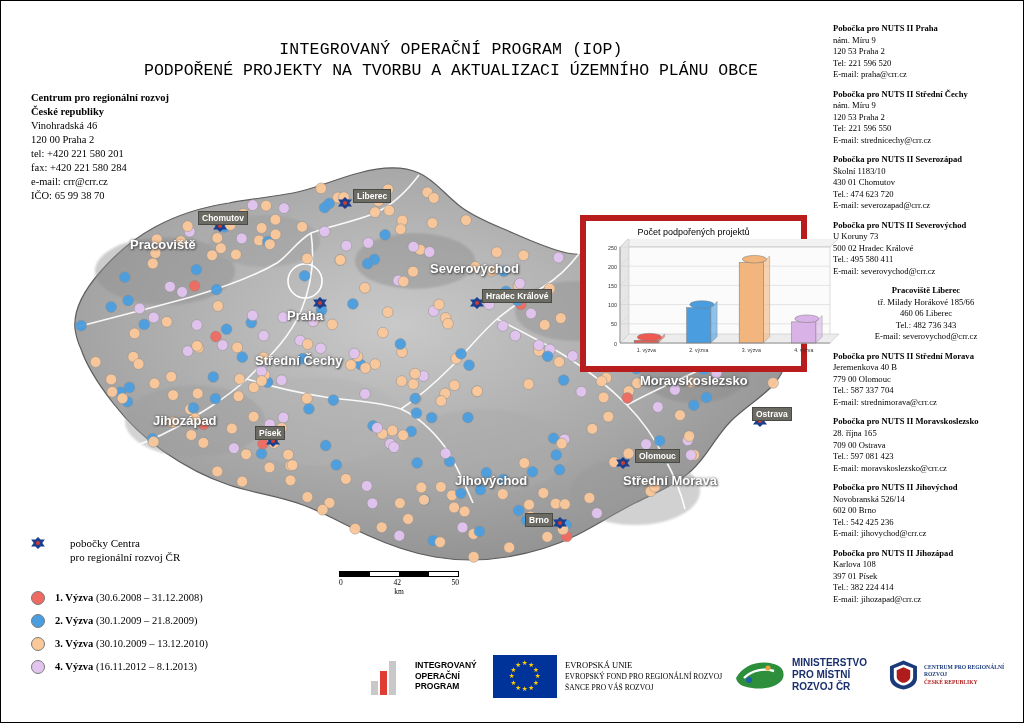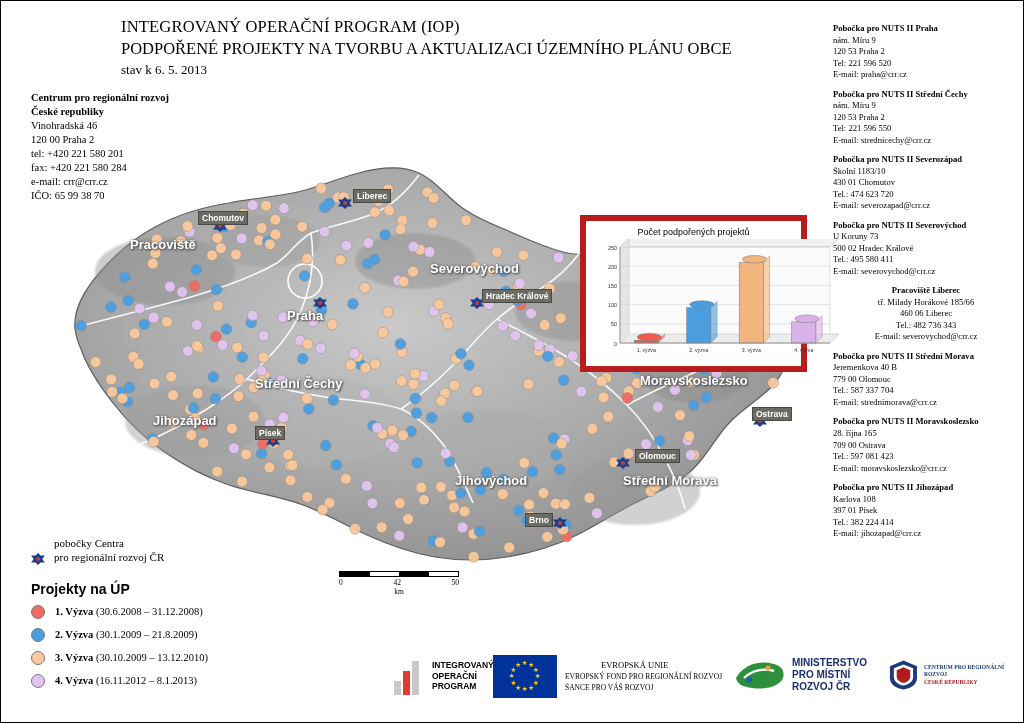--- a/index.html
+++ b/index.html
@@ -12,23 +12,23 @@
     overflow:hidden;
   }
   #page {
     position:absolute; left:0; top:0; width:1024px; height:723px;
     border:1px solid #000;
     background:#fff;
   }
 
   
   .title-block {
-    position:absolute; left:120px; top:16px; width:660px;
-    text-align:left;
-    font-family:Liberation Serif, serif;
+    position:absolute; left:120px; top:39px; width:660px;
+    text-align:center;
+    font-family:Liberation Mono, monospace;
   }
   .title-1 { font-size:16.5px; letter-spacing:.2px; color:#000; }
   .title-2 { font-size:16.5px; margin-top:2px; color:#000; }
   .title-3 { font-size:13px; margin-top:3px; color:#000; }
 
   
   .crr-block {
     position:absolute; left:30px; top:90px; width:200px;
     font-size:10.5px; line-height:1.33; color:#000;
   }
@@ -72,21 +72,21 @@
   }
   #chart-title {
     position:absolute; left:0; top:6px; width:100%;
     text-align:center; font-family:"Liberation Sans", sans-serif;
     font-size:9px; color:#000;
   }
   #chart-plot { position:absolute; left:0; top:18px; width:255px; height:136px; }
 
   
   #legend { position:absolute; left:30px; top:536px; width:280px; }
-  .legend-branch { display:flex; align-items:flex-end; gap:9px; margin-bottom:16px; }
+  .legend-branch { display:flex; align-items:flex-start; gap:25px; margin-bottom:26px; }
   .legend-branch .txt {
     font-size:11px; line-height:1.25; color:#000;
   }
   #legend-title {
     font-family:"Liberation Sans", sans-serif;
     font-weight:bold; font-size:14px; margin:2px 0 8px 0; color:#000;
   }
   .leg-row { display:flex; align-items:center; gap:10px; margin-bottom:9px; }
   .leg-dot { width:14px; height:14px; border-radius:50%; border:1px solid #7a7a7a; flex:0 0 auto; }
   .leg-txt { font-size:10.5px; color:#000; }
@@ -101,35 +101,35 @@
 
   
   #source {
     position:absolute; right:12px; top:645px; width:170px;
     text-align:right; font-size:7.5px; line-height:1.35; color:#000;
   }
 
   
   #footer { position:absolute; left:0; top:648px; width:1024px; height:72px; }
 
-  .logo-iop { position:absolute; left:393px; top:8px; display:flex; align-items:center; gap:13px; }
+  .logo-iop { position:absolute; left:370px; top:8px; display:flex; align-items:center; gap:19px; }
   .iop-bars { display:flex; align-items:flex-end; gap:2px; height:38px; }
   .iop-bars i { display:block; width:7px; background:#c8c8c8; }
   .logo-iop .lbl {
     font-family:"Liberation Sans", sans-serif; font-weight:bold;
     font-size:8.5px; line-height:1.25; color:#000;
   }
 
   .logo-eu { position:absolute; left:492px; top:6px; display:flex; align-items:center; gap:8px; }
   .eu-flag { width:64px; height:43px; background:#039; position:relative; }
   .eu-flag .star {
     position:absolute; color:#fc0; font-size:6.5px; line-height:6.5px;
   }
   .logo-eu .lbl { font-size:7.5px; line-height:1.45; color:#000; }
-  .logo-eu .lbl .big { font-size:8.5px;margin-left:36px; }
+  .logo-eu .lbl .big { font-size:8.5px; }
 
   .logo-mmr { position:absolute; left:733px; top:8px; display:flex; align-items:center; gap:6px; }
   .mmr-mark { width:52px; height:34px; position:relative; }
   .logo-mmr .lbl {
     font-family:"Liberation Sans", sans-serif; font-weight:bold;
     font-size:10px; line-height:1.2; color:#1a2f6e;
   }
 
   .logo-crr { position:absolute; left:888px; top:10px; display:flex; align-items:center; gap:6px; }
   .crr-mark { width:30px; height:32px; }
@@ -139,21 +139,20 @@
   .pin { width:14px; height:12px; flex:0 0 auto; }
 </style>
 </head>
 <body>
 
 <div id="page">
 
   <div class="title-block">
     <div class="title-1">INTEGROVANÝ OPERAČNÍ PROGRAM (IOP)</div>
     <div class="title-2">PODPOŘENÉ PROJEKTY NA TVORBU A AKTUALIZACI ÚZEMNÍHO PLÁNU OBCE</div>
-    <div class="title-3">stav k 6. 5. 2013</div>
   </div>
 
   <div class="crr-block">
     <div class="b">Centrum pro regionální rozvoj</div>
     <div class="b">České republiky</div>
     <div>Vinohradská 46</div>
     <div>120 00 Praha 2</div>
     <div>tel: +420 221 580 201</div>
     <div>fax: +420 221 580 284</div>
     <div>e-mail: crr@crr.cz</div>
@@ -202,20 +201,27 @@
         <div>779 00 Olomouc</div>
         <div>Tel.: 587 337 704</div>
         <div>E-mail: strednimorava@crr.cz</div>
       </div>
       <div class="contact">
         <div class="hdr">Pobočka pro NUTS II Moravskoslezsko</div>
         <div>28. října 165</div>
         <div>709 00 Ostrava</div>
         <div>Tel.: 597 081 423</div>
         <div>E-mail: moravskoslezsko@crr.cz</div>
+      </div>
+      <div class="contact">
+        <div class="hdr">Pobočka pro NUTS II Jihovýchod</div>
+        <div>Novobranská 526/14</div>
+        <div>602 00 Brno</div>
+        <div>Tel.: 542 425 236</div>
+        <div>E-mail: jihovychod@crr.cz</div>
       </div>
       <div class="contact">
         <div class="hdr">Pobočka pro NUTS II Jihozápad</div>
         <div>Karlova 108</div>
         <div>397 01 Písek</div>
         <div>Tel.: 382 224 414</div>
         <div>E-mail: jihozapad@crr.cz</div>
       </div>
     </div>
 
@@ -640,21 +646,21 @@
             <path d="M7 0 L9.6 2.6 L14 2.6 L11.4 6 L14 9.4 L9.6 9.4 L7 12 L4.4 9.4 L0 9.4 L2.6 6 L0 2.6 L4.4 2.6 Z" fill="#1b3f8f"></path>
             <circle cx="7" cy="6" r="2" fill="#d13b2c"></circle>
           </g>
         </g>
     </svg>
 
     <div id="region-labels">
         <div class="region-label" style="left: 115px; top: 116px;">Pracoviště</div>
         <div class="region-label" style="left: 272px; top: 147px; margin-top: 40px;">Praha</div>
         <div class="region-label" style="left: 415px; top: 140px;">Severovýchod</div>
-        <div class="region-label" style="left: 240px; top: 232px; margin-top: 23px;">Střední Čechy</div>
+        <div class="region-label" style="left: 240px; top: 232px;">Střední Čechy</div>
         <div class="region-label" style="left: 138px; top: 292px;">Jihozápad</div>
         <div class="region-label" style="left: 440px; top: 352px;">Jihovýchod</div>
         <div class="region-label" style="left: 625px; top: 252px;">Moravskoslezsko</div>
         <div class="region-label" style="left: 608px; top: 352px;">Střední Morava</div>
       </div>
 
     <div id="city-labels">
         <div class="city-label" style="left: 183px; top: 90px;">Chomutov</div>
         <div class="city-label" style="left: 338px; top: 68px;">Liberec</div>
         <div class="city-label" style="left: 467px; top: 168px;">Hradec Králové</div>
@@ -715,21 +721,20 @@
     <div class="legend-branch">
       <svg class="pin" viewBox="0 0 16 14">
         <path d="M8 0 L11 3 L16 3 L13 7 L16 11 L11 11 L8 14 L5 11 L0 11 L3 7 L0 3 L5 3 Z" fill="#1b3f8f"></path>
         <circle cx="8" cy="7" r="2.4" fill="#d13b2c"></circle>
       </svg>
       <div class="txt">
         <div>pobočky Centra</div>
         <div>pro regionální rozvoj ČR</div>
       </div>
     </div>
-    <div id="legend-title">Projekty na ÚP</div>
     <div id="legend-items">
         <div class="leg-row">
           <div class="leg-dot" style="background: rgb(239, 106, 96);"></div>
           <div class="leg-txt"><b>1. Výzva</b> <span>(30.6.2008 – 31.12.2008)</span></div>
         </div>
         <div class="leg-row">
           <div class="leg-dot" style="background: rgb(74, 158, 224);"></div>
           <div class="leg-txt"><b>2. Výzva</b> <span>(30.1.2009 – 21.8.2009)</span></div>
         </div>
         <div class="leg-row">

